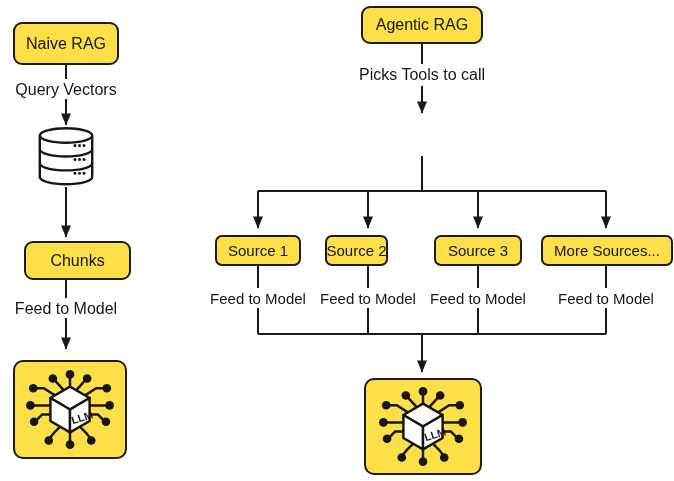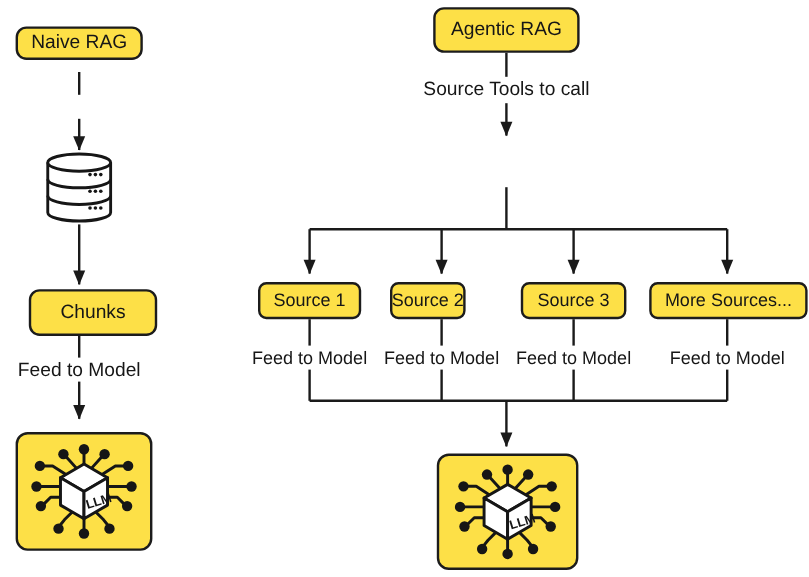--- a/index.html
+++ b/index.html
@@ -119,24 +119,25 @@
         <line x1="258" y1="308" x2="258" y2="334"></line>
         <line x1="368" y1="308" x2="368" y2="334"></line>
         <line x1="478" y1="308" x2="478" y2="334"></line>
         <line x1="606" y1="308" x2="606" y2="334"></line>
         <line x1="258" y1="334" x2="606" y2="334"></line>
         <line x1="422" y1="334" x2="422" y2="372" marker-end="url(#ah)"></line>
       </g>
     </g>
   </svg>
 
-  <div class="box" style="left:13px; top:22px; width:106px; height:28px;">
+  <div class="box" style="left:13px; top:22px; width:106px; height:43px;">
     <span>Naive RAG</span>
   </div>
 
+  <div class="lbl" style="left:66px; top:81px;">Query Vectors</div>
 
   <svg style="position:absolute; left:37px; top:126px;" width="58" height="61" viewBox="0 0 58 61">
     <g fill="#ffffff" stroke="#161616" stroke-width="2.4">
       <path d="M2.8,9.5 L2.8,51 A26.2,7.2 0 0 0 55.2,51 L55.2,9.5"></path>
       <path d="M2.8,23.3 A26.2,7.2 0 0 0 55.2,23.3" fill="none"></path>
       <path d="M2.8,37.2 A26.2,7.2 0 0 0 55.2,37.2" fill="none"></path>
       <ellipse cx="29" cy="9.5" rx="26.2" ry="7.2"></ellipse>
     </g>
     <g fill="#161616" stroke="none">
       <circle cx="38" cy="19.5" r="1.5"></circle>
@@ -160,21 +161,21 @@
   <div class="box iconbox" style="left:13px; top:360px; width:114px; height:99px;">
     <svg width="98" height="85" viewBox="0 0 120 104">
       <use href="#llm-icon"></use>
     </svg>
   </div>
 
   <div class="box" style="left:361px; top:6px; width:122px; height:38px;">
     <span>Agentic RAG</span>
   </div>
 
-  <div class="lbl" style="left:422px; top:66px;">Source Tools to call</div>
+  <div class="lbl" style="left:422px; top:66px;">Picks Tools to call</div>
 
 
   <div class="box small" style="left:215px; top:235px; width:86px; height:31px;">
     <span>Source 1</span>
   </div>
   <div class="box small" style="left:325px; top:235px; width:63px; height:31px;">
     <span>Source 2</span>
   </div>
   <div class="box small" style="left:434px; top:235px; width:88px; height:31px;">
     <span>Source 3</span>

